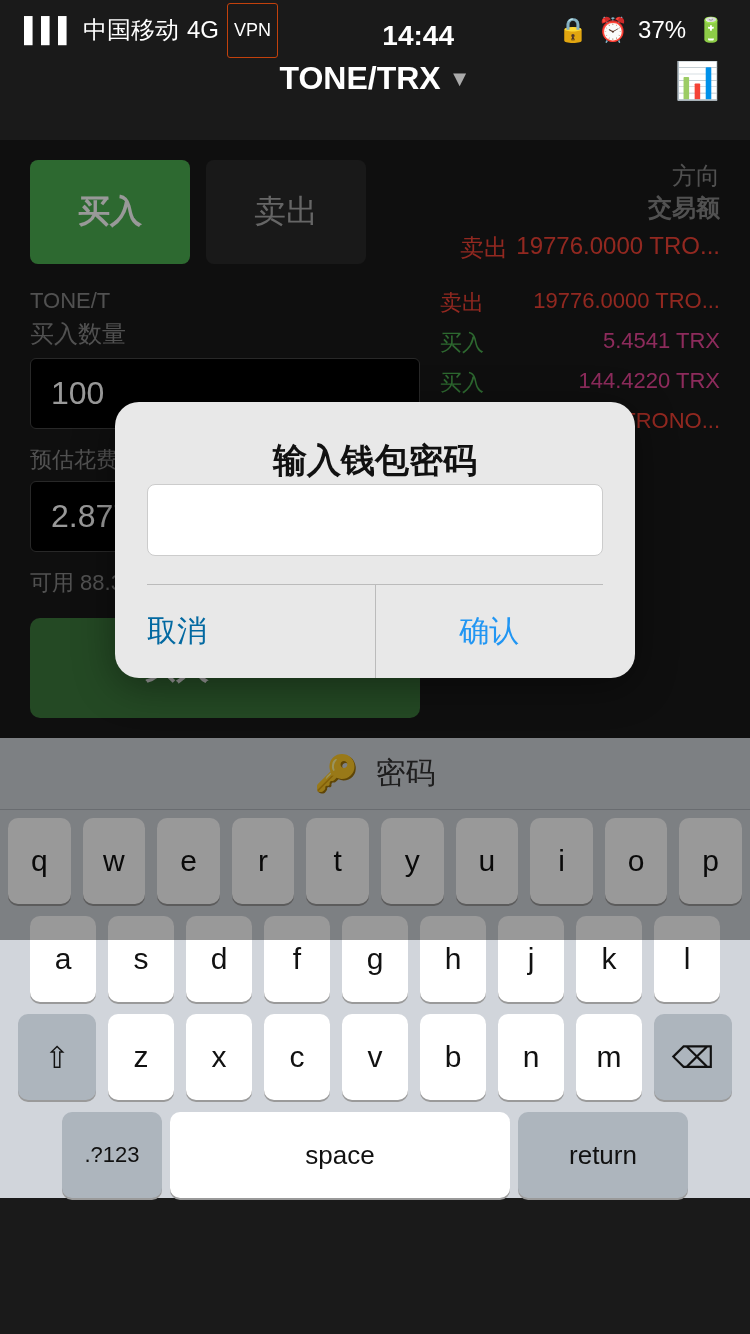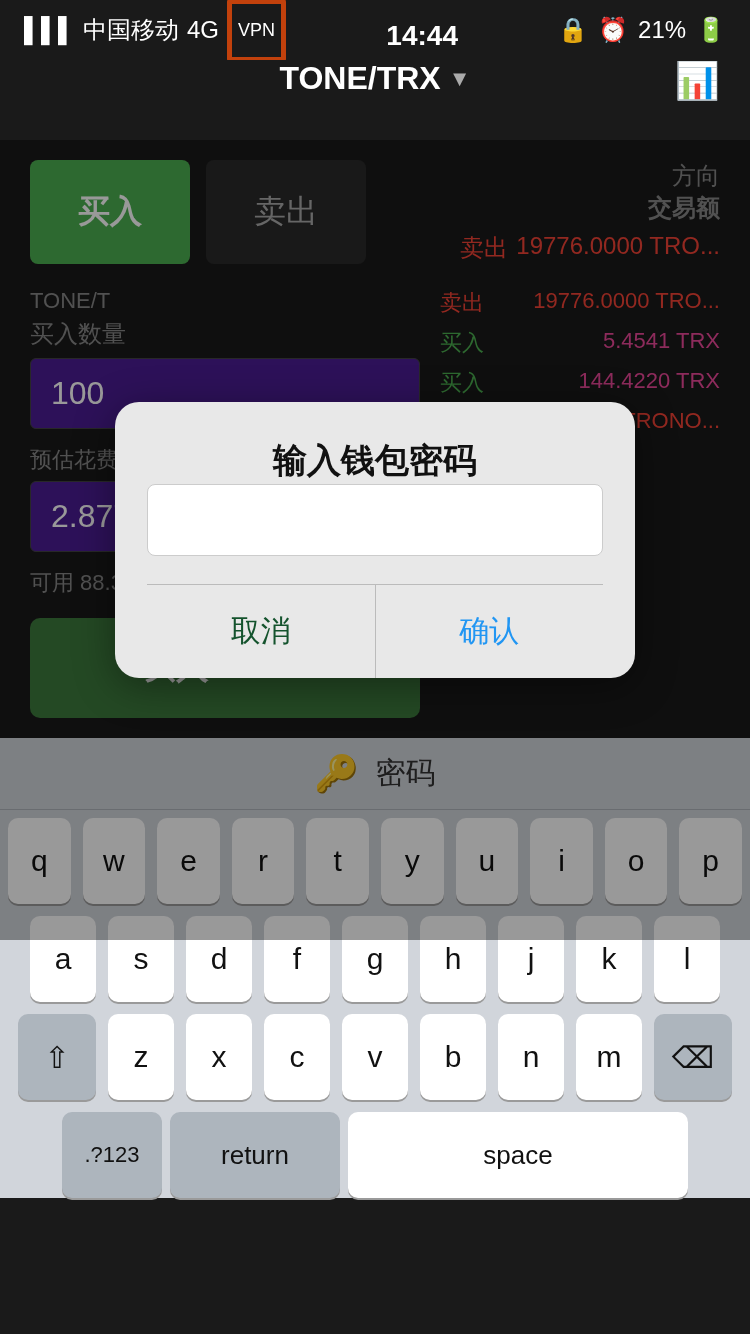--- a/index.html
+++ b/index.html
@@ -103,21 +103,21 @@
     
     .trade-form {
       flex: 1;
     }
     .form-label {
       color: #888;
       font-size: 24px;
       margin-bottom: 8px;
     }
     .form-input-group {
-      background: #4c1d95;
+      background: #000000;
       border: 1px solid #444;
       border-radius: 6px;
       padding: 16px 20px;
       display: flex;
       align-items: center;
       justify-content: space-between;
       margin-bottom: 16px;
     }
     .form-input-val {
       color: white;
@@ -206,22 +206,22 @@
       padding: 0 16px;
       outline: none;
       margin-bottom: 28px;
     }
     .dialog-buttons {
       display: flex;
       border-top: 1px solid #bbb;
     }
     .dialog-btn-cancel {
       flex: 1;
-      text-align: center;
-      color: #14532d;
+      text-align: left;
+      color: #0369a1;
       font-size: 30px;
       padding: 26px 0;
       cursor: pointer;
       border-right: 1px solid #bbb;
     }
     .dialog-btn-confirm {
       flex: 1;
       text-align: center;
       color: #2196f3;
       font-size: 30px;
@@ -298,27 +298,27 @@
     }
   </style>
 </head>
 <body>
 
 <div class="status-bar">
   <div class="status-left">
     <span>▌▌▌</span>
     <span>中国移动</span>
     <span>4G</span>
-    <span style="border:5px solid #c2410c;padding:16px 6px;font-size:18px;border-radius:3px;">VPN</span>
+    <span style="border:1px solid #c2410c;padding:16px 6px;font-size:18px;border-radius:3px;">VPN</span>
   </div>
   <div style="font-size:28px;font-weight:600;margin-top:11px;">14:44</div>
   <div class="status-right">
     <span>🔒</span>
     <span>⏰</span>
-    <span>21%</span>
+    <span>37%</span>
     <span>🔋</span>
   </div>
 </div>
 
 <div class="header">
   <div class="header-title">
     <span>TONE/TRX</span>
     <span style="font-size:22px;color:#aaa;">▼</span>
   </div>
   <div class="header-chart-icon">📊</div>
@@ -438,16 +438,16 @@
         <div class="key">v</div>
         <div class="key">b</div>
         <div class="key">n</div>
         <div class="key">m</div>
         <div class="key key-dark" style="width: 78px;">⌫</div>
       </div>
   </div>
 
   <div class="bottom-row">
     <div class="key key-dark key-wide" style="font-size:22px;">.?123</div>
+    <div class="key key-extra-wide" style="font-size:26px;">space</div>
     <div class="key key-dark key-return" style="font-size:26px;">return</div>
-    <div class="key key-extra-wide" style="font-size:26px;">space</div>
   </div>
 </div>
 
 </body></html>

